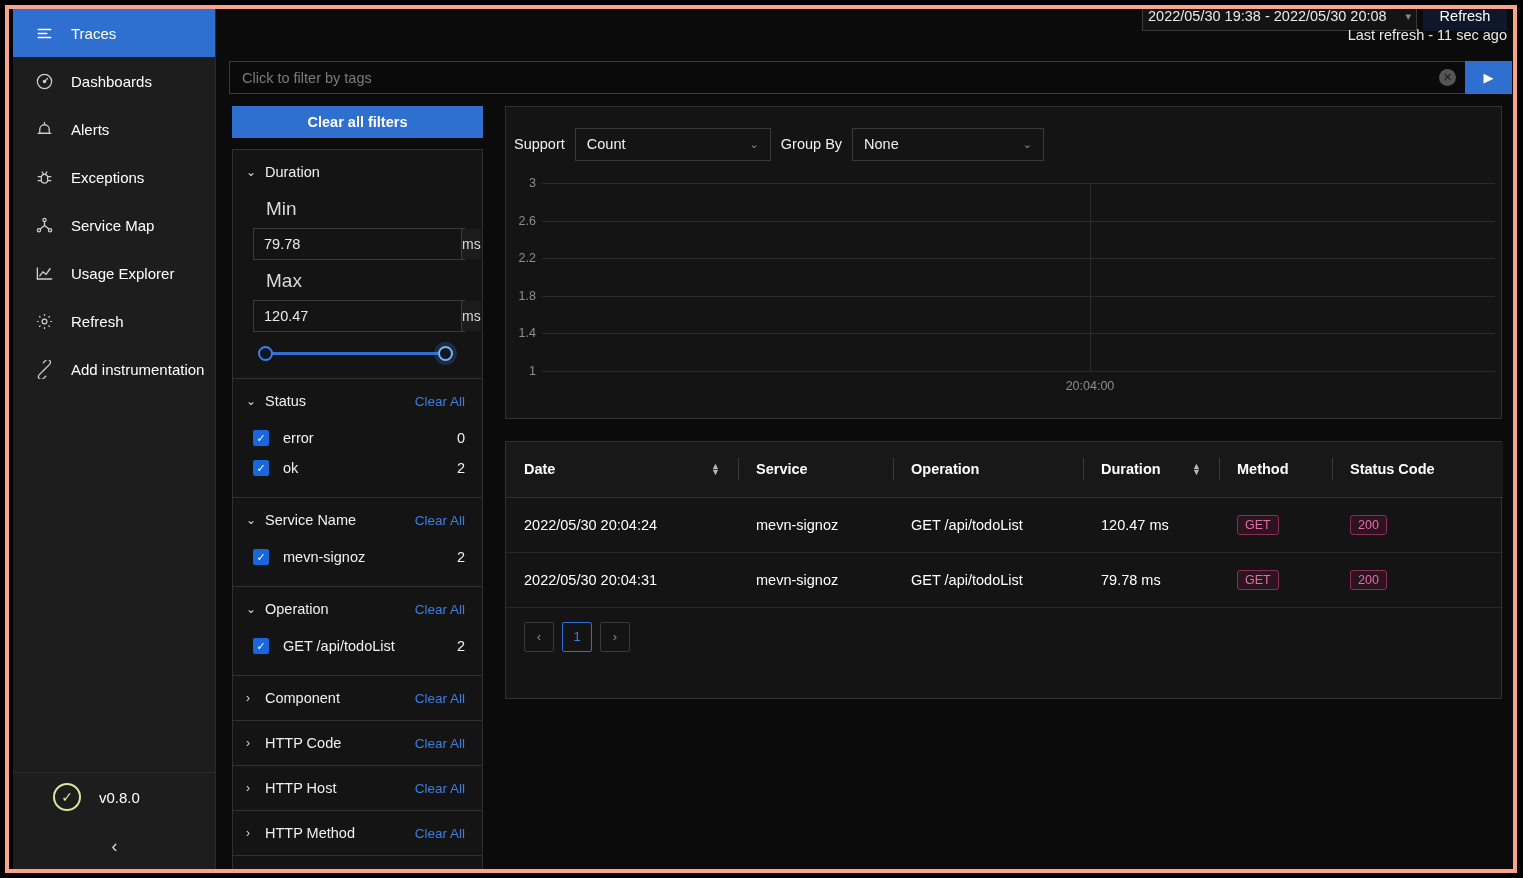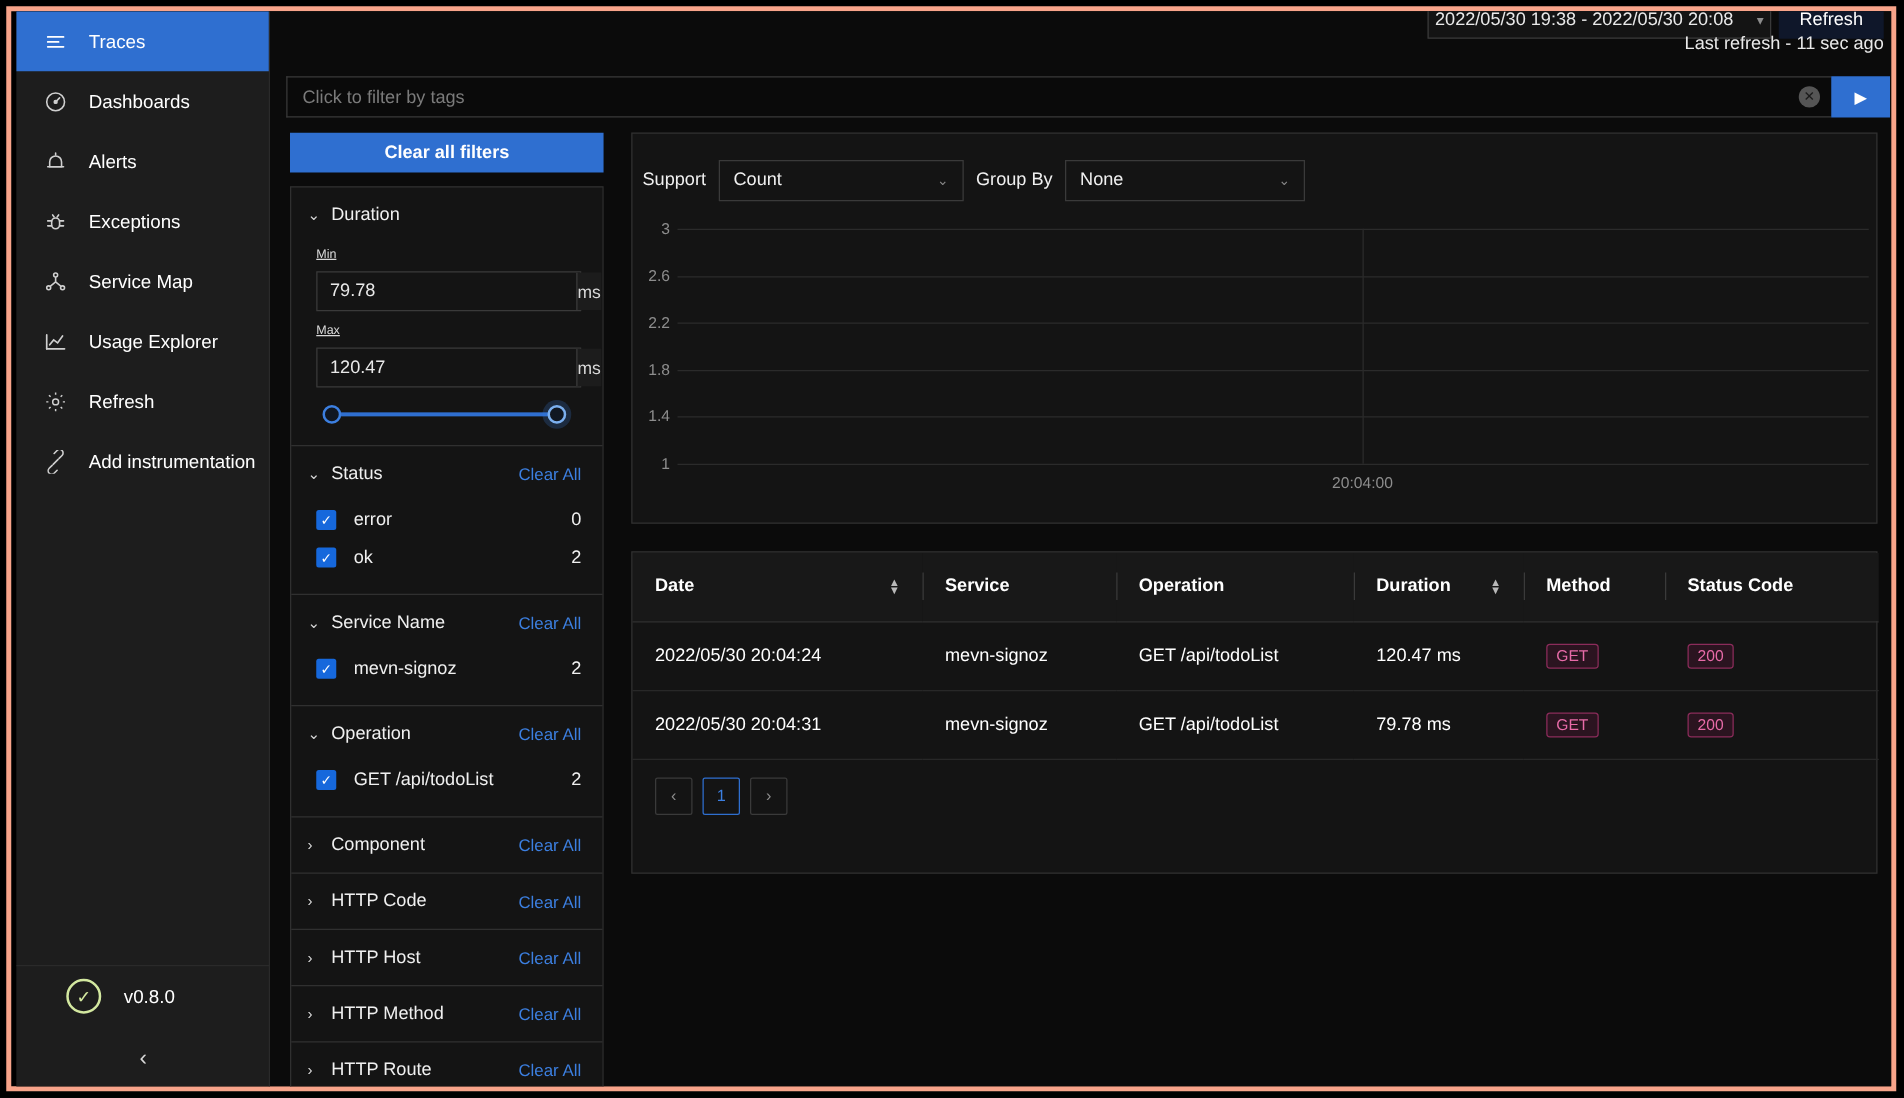--- a/index.html
+++ b/index.html
@@ -144,21 +144,21 @@
   }
   .fchev {
     width: 16px; color: #d9d9d9; font-size: 12px;
     flex: 0 0 16px; display: flex; align-items: center;
   }
   .ftitle { color: #f0f0f0; font-size: 14.5px; margin-left: 3px; }
   .fclear {
     margin-left: auto; color: #3c7fe0; font-size: 13.5px; cursor: pointer;
   }
   .fbody { padding: 0 17px 14px 13px; }
-  .flabel { color: #d9d9d9; font-size: 10px; margin: 4px 0 8px 7px; text-decoration: underline; }
+  .flabel { color: #d9d9d9; font-size: 19px; margin: 4px 0 8px 20px; }
   .finput-wrap {
     display: flex; height: 32px; margin: 0 0 10px 7px;
     border: 1px solid #3a3a3a; background: #141414; justify-content: space-between;
   }
   .finput {
     flex: 1; background: transparent; border: none; outline: none;
     color: #e9e9e9; font-size: 14.5px; padding: 0 10px;
     font-family: "Liberation Sans", sans-serif;
   }
   .funit {

